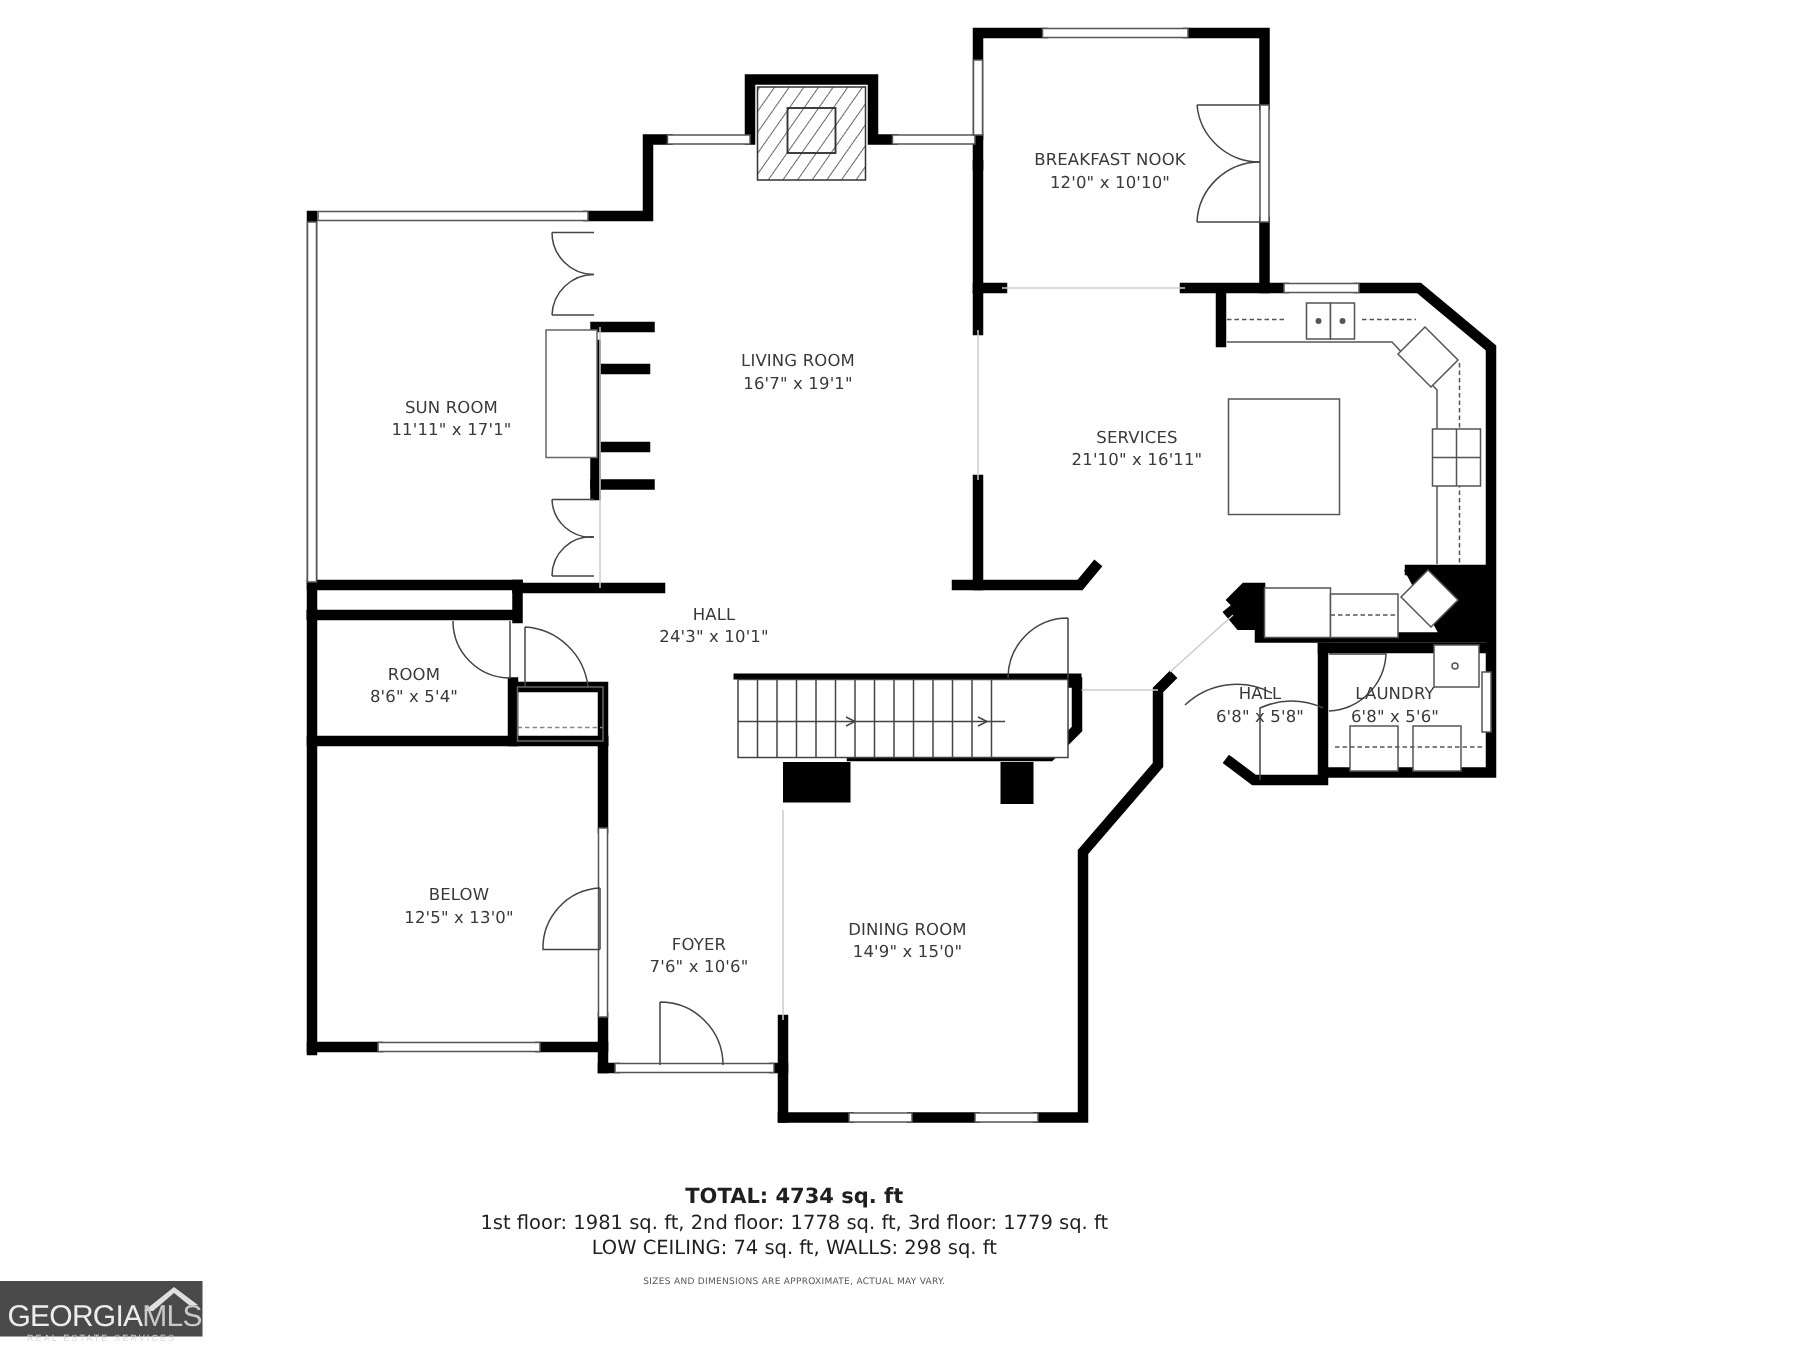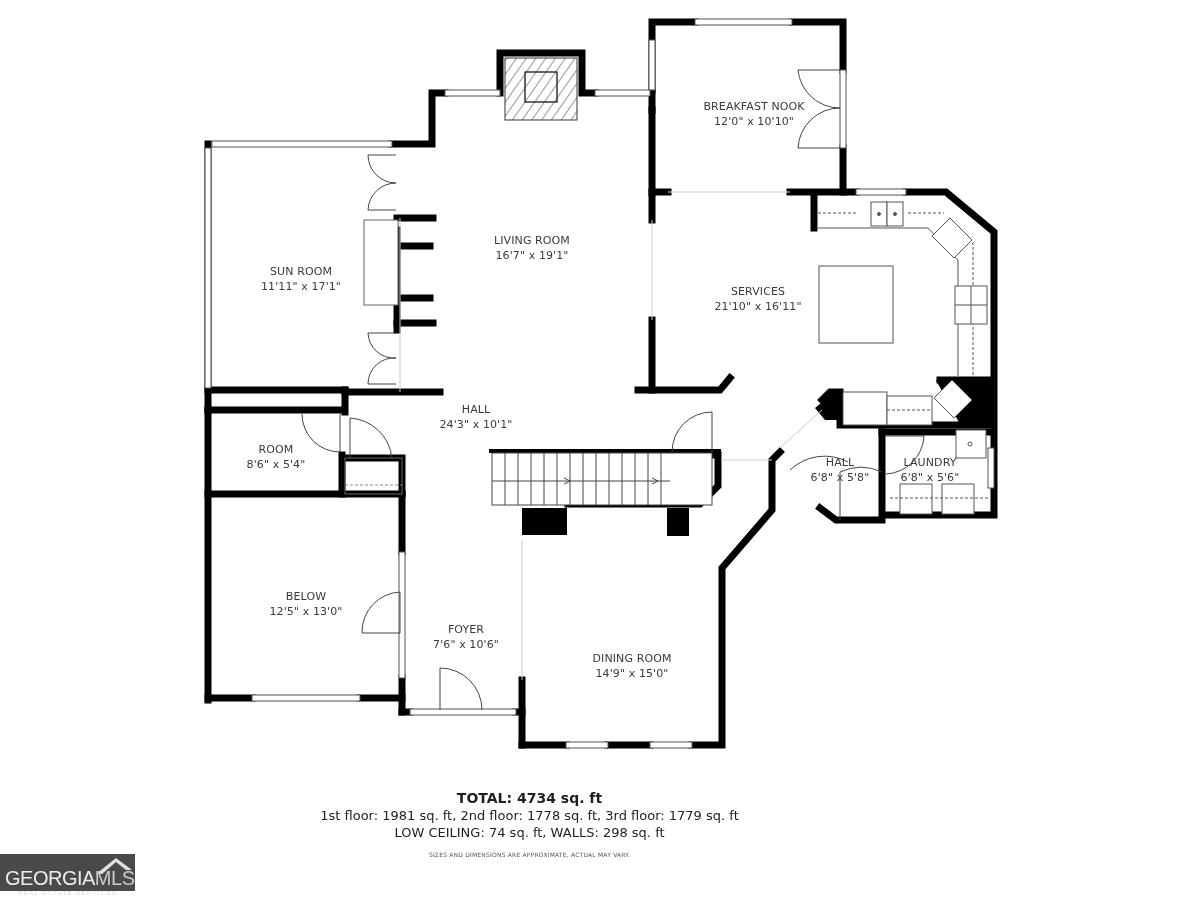--- a/index.html
+++ b/index.html
@@ -211,21 +211,21 @@
     <circle cx="970" cy="444" r="2" fill="none"></circle>
     <rect x="900" y="484" width="32" height="30"></rect>
     <rect x="942" y="484" width="32" height="30"></rect>
     <line x1="890" y1="498" x2="988" y2="498" stroke-dasharray="3,2" fill="none"></line>
   </g>
 
   <line x1="345" y1="485" x2="402" y2="485" stroke="#888" stroke-dasharray="3,2"></line>
   <rect x="345" y="458" width="57" height="36" fill="none" stroke="#666" stroke-width="1"></rect>
 </svg>
 
-<div class="room-label" style="left:740px;top:99px;margin-left:14px;">
+<div class="room-label" style="left:740px;top:99px;">
   <span class="nm">BREAKFAST NOOK</span>
   <span class="dim">12'0" x 10'10"</span>
 </div>
 <div class="room-label" style="left:301px;top:264px;">
   <span class="nm">SUN ROOM</span>
   <span class="dim">11'11" x 17'1"</span>
 </div>
 <div class="room-label" style="left:532px;top:233px;">
   <span class="nm">LIVING ROOM</span>
   <span class="dim">16'7" x 19'1"</span>
@@ -251,21 +251,21 @@
   <span class="dim">6'8" x 5'6"</span>
 </div>
 <div class="room-label" style="left:306px;top:589px;">
   <span class="nm">BELOW</span>
   <span class="dim">12'5" x 13'0"</span>
 </div>
 <div class="room-label" style="left:466px;top:622px;">
   <span class="nm">FOYER</span>
   <span class="dim">7'6" x 10'6"</span>
 </div>
-<div class="room-label" style="left:632px;top:612px;margin-top:39px;">
+<div class="room-label" style="left:605px;top:612px;">
   <span class="nm">DINING ROOM</span>
   <span class="dim">14'9" x 15'0"</span>
 </div>
 
 <div class="summary">
   <div class="total">TOTAL: 4734 sq. ft</div>
   <div class="line">1st floor: 1981 sq. ft, 2nd floor: 1778 sq. ft, 3rd floor: 1779 sq. ft</div>
   <div class="line">LOW CEILING: 74 sq. ft, WALLS: 298 sq. ft</div>
   <div class="disclaimer">SIZES AND DIMENSIONS ARE APPROXIMATE, ACTUAL MAY VARY.</div>
 </div>

